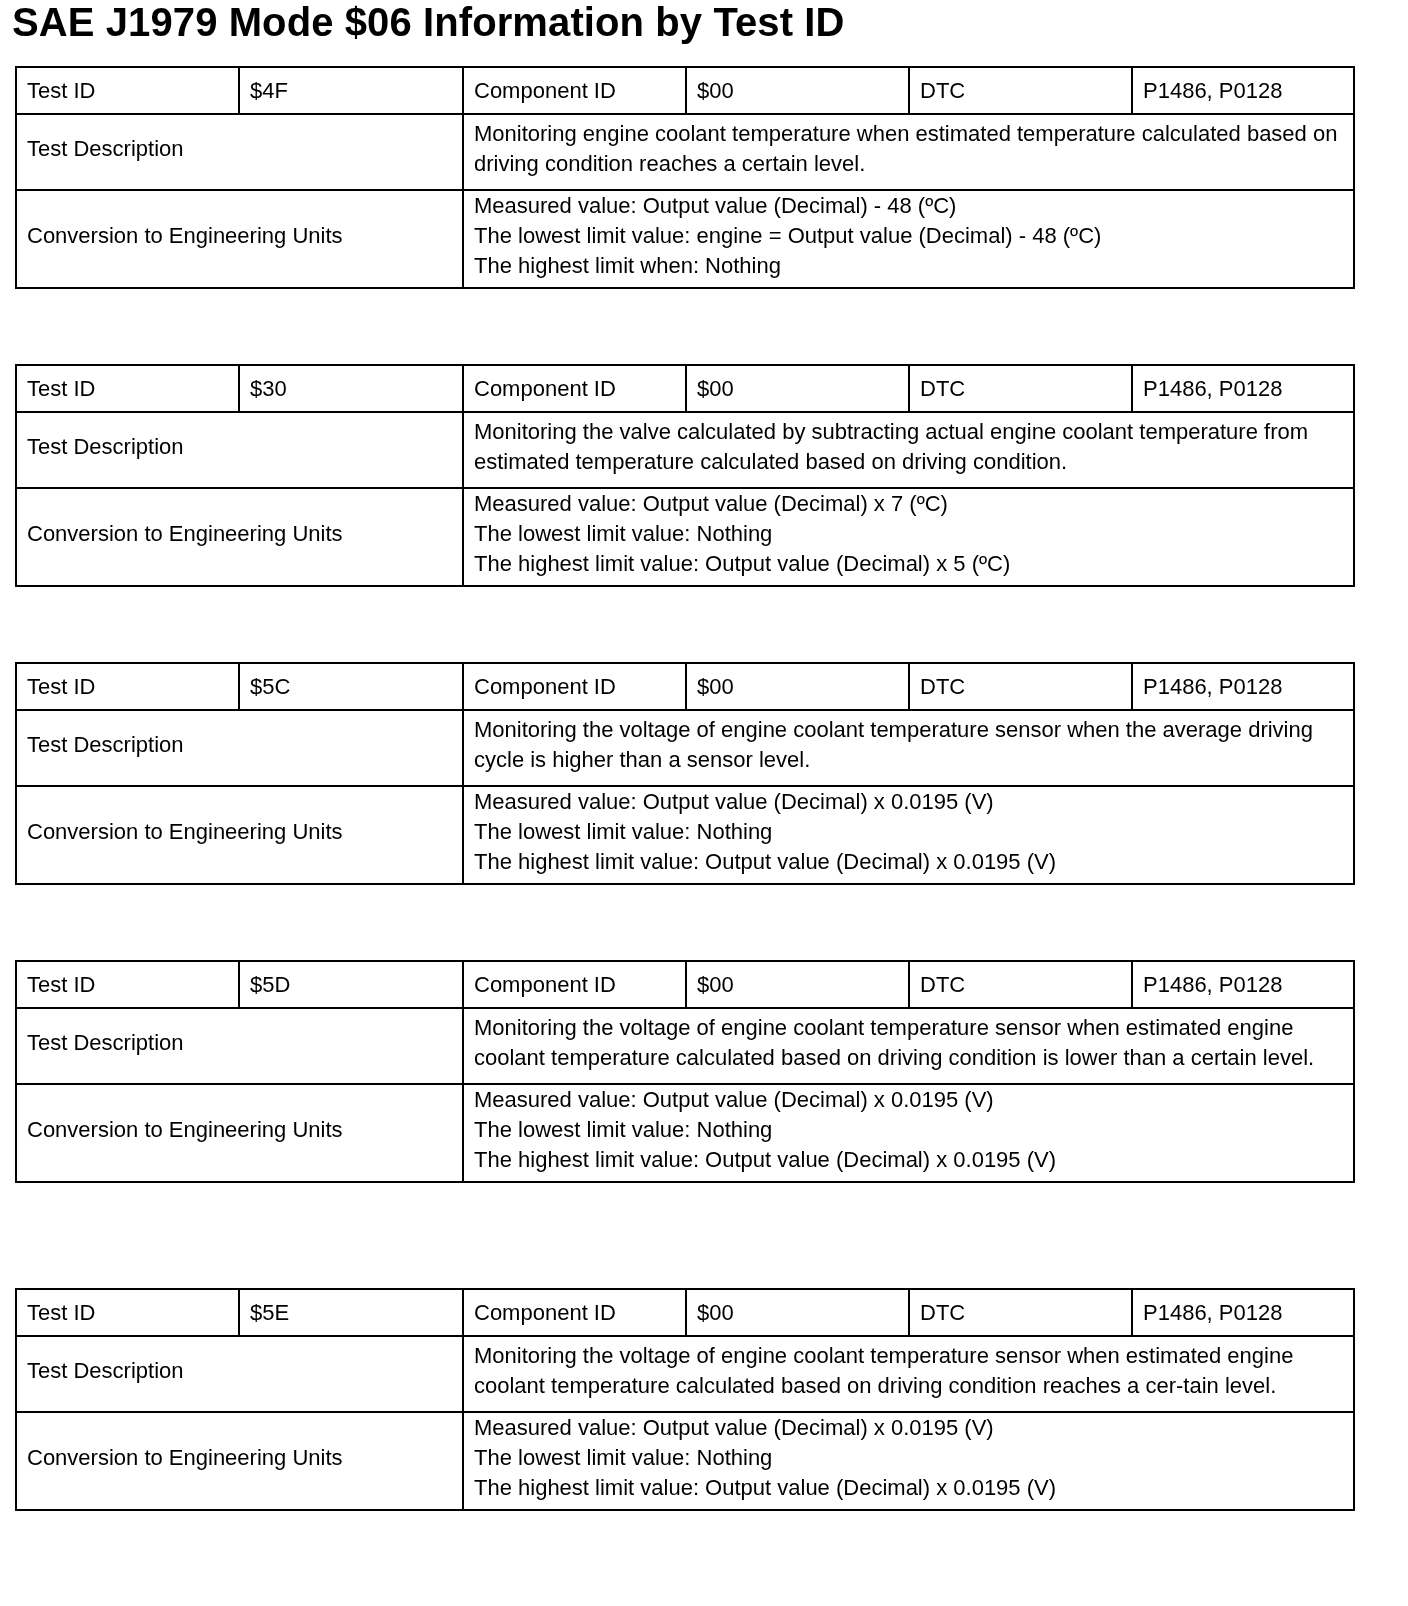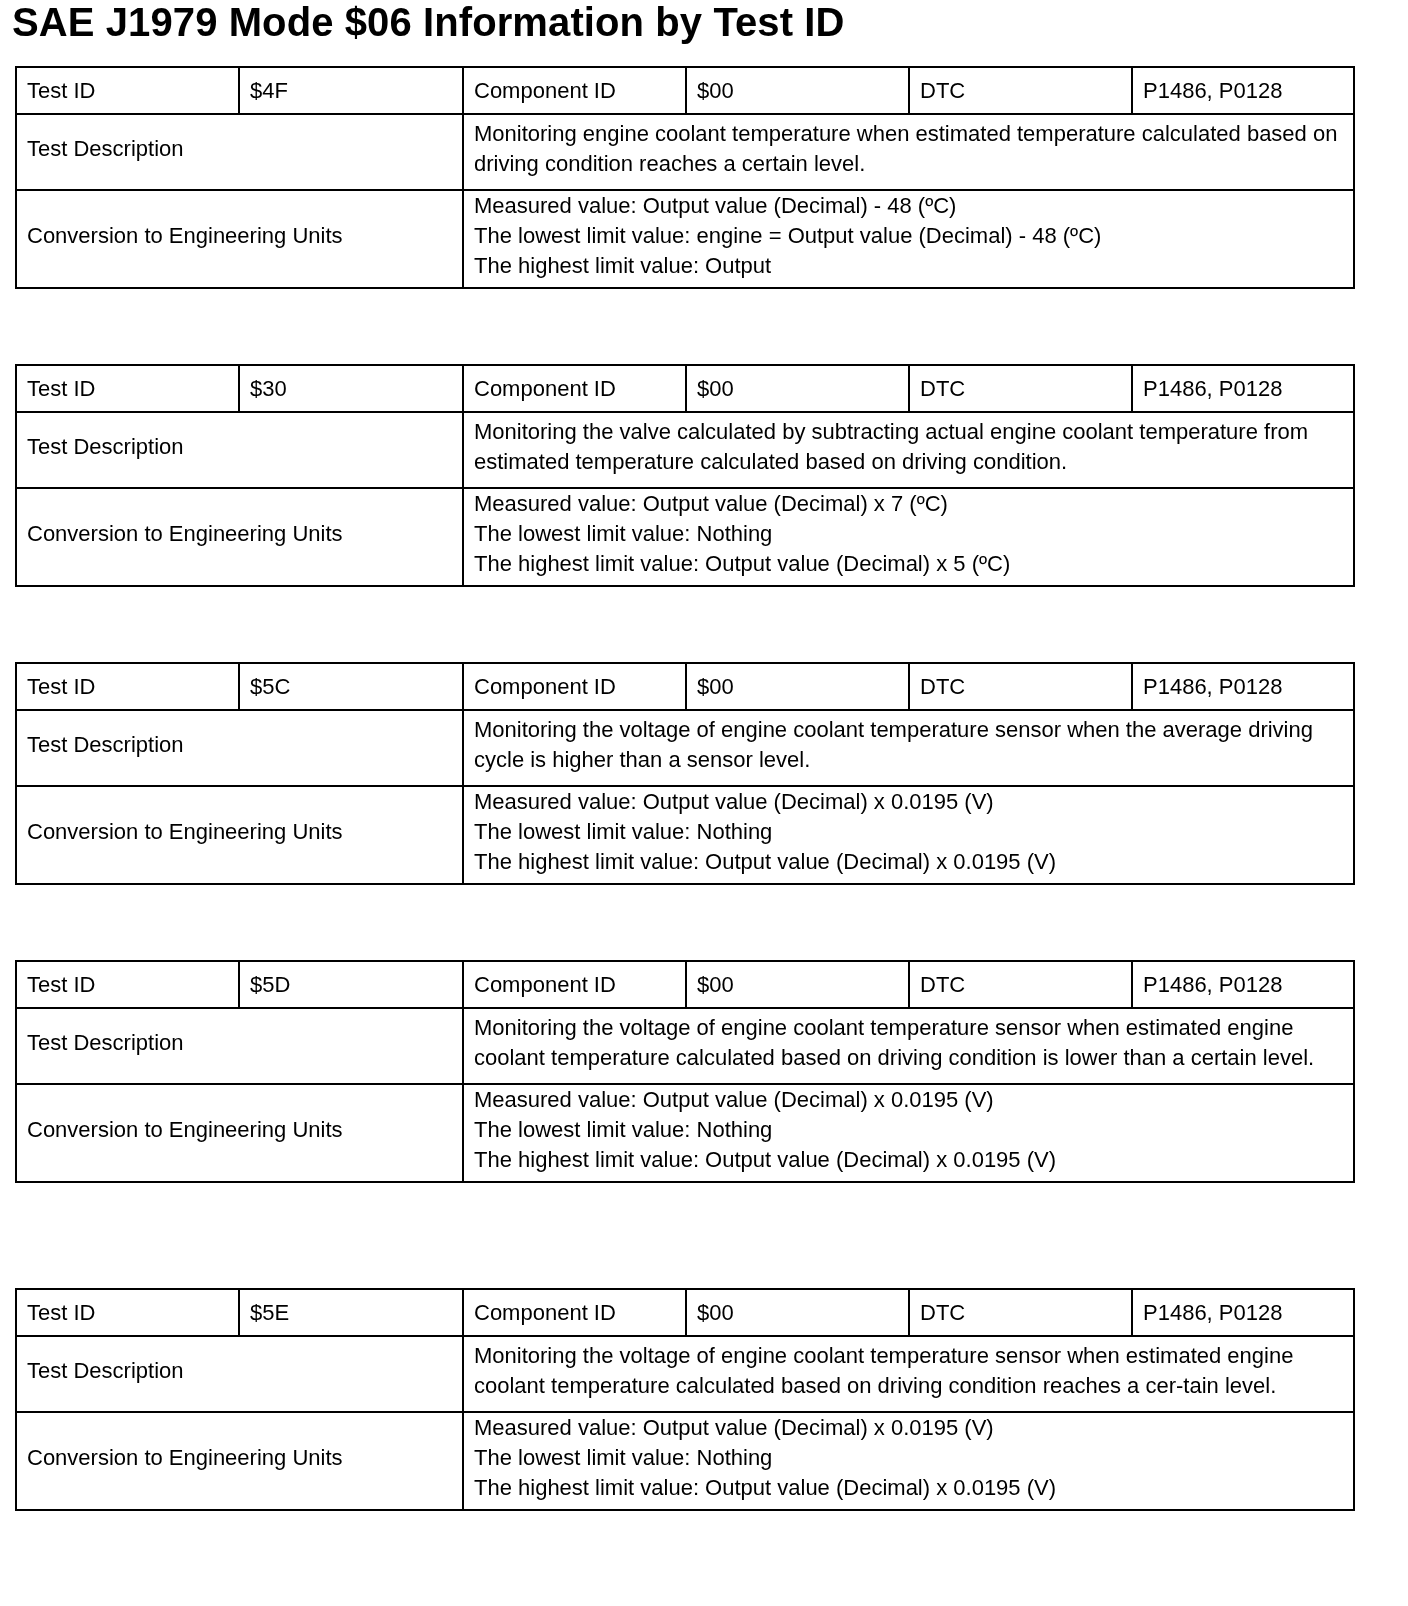--- a/index.html
+++ b/index.html
@@ -50,21 +50,21 @@
   </tr>
   <tr class="desc">
     <td colspan="2">Test Description</td>
     <td colspan="4">Monitoring engine coolant temperature when estimated temperature calculated based on driving condition reaches a certain level.</td>
   </tr>
   <tr class="conv">
     <td colspan="2">Conversion to Engineering Units</td>
     <td colspan="4">
       <span class="line">Measured value: Output value (Decimal) - 48 (ºC)</span>
       <span class="line">The lowest limit value: engine = Output value (Decimal) - 48 (ºC)</span>
-      <span class="line">The highest limit value: Output</span>
+      <span class="line">The highest limit when: Nothing</span>
     </td>
   </tr>
 </tbody>
   </table>
 
 <table class="mode06" style="top:364px;">
   <colgroup>
       <col style="width:223px">
       <col style="width:224px">
       <col style="width:223px">

